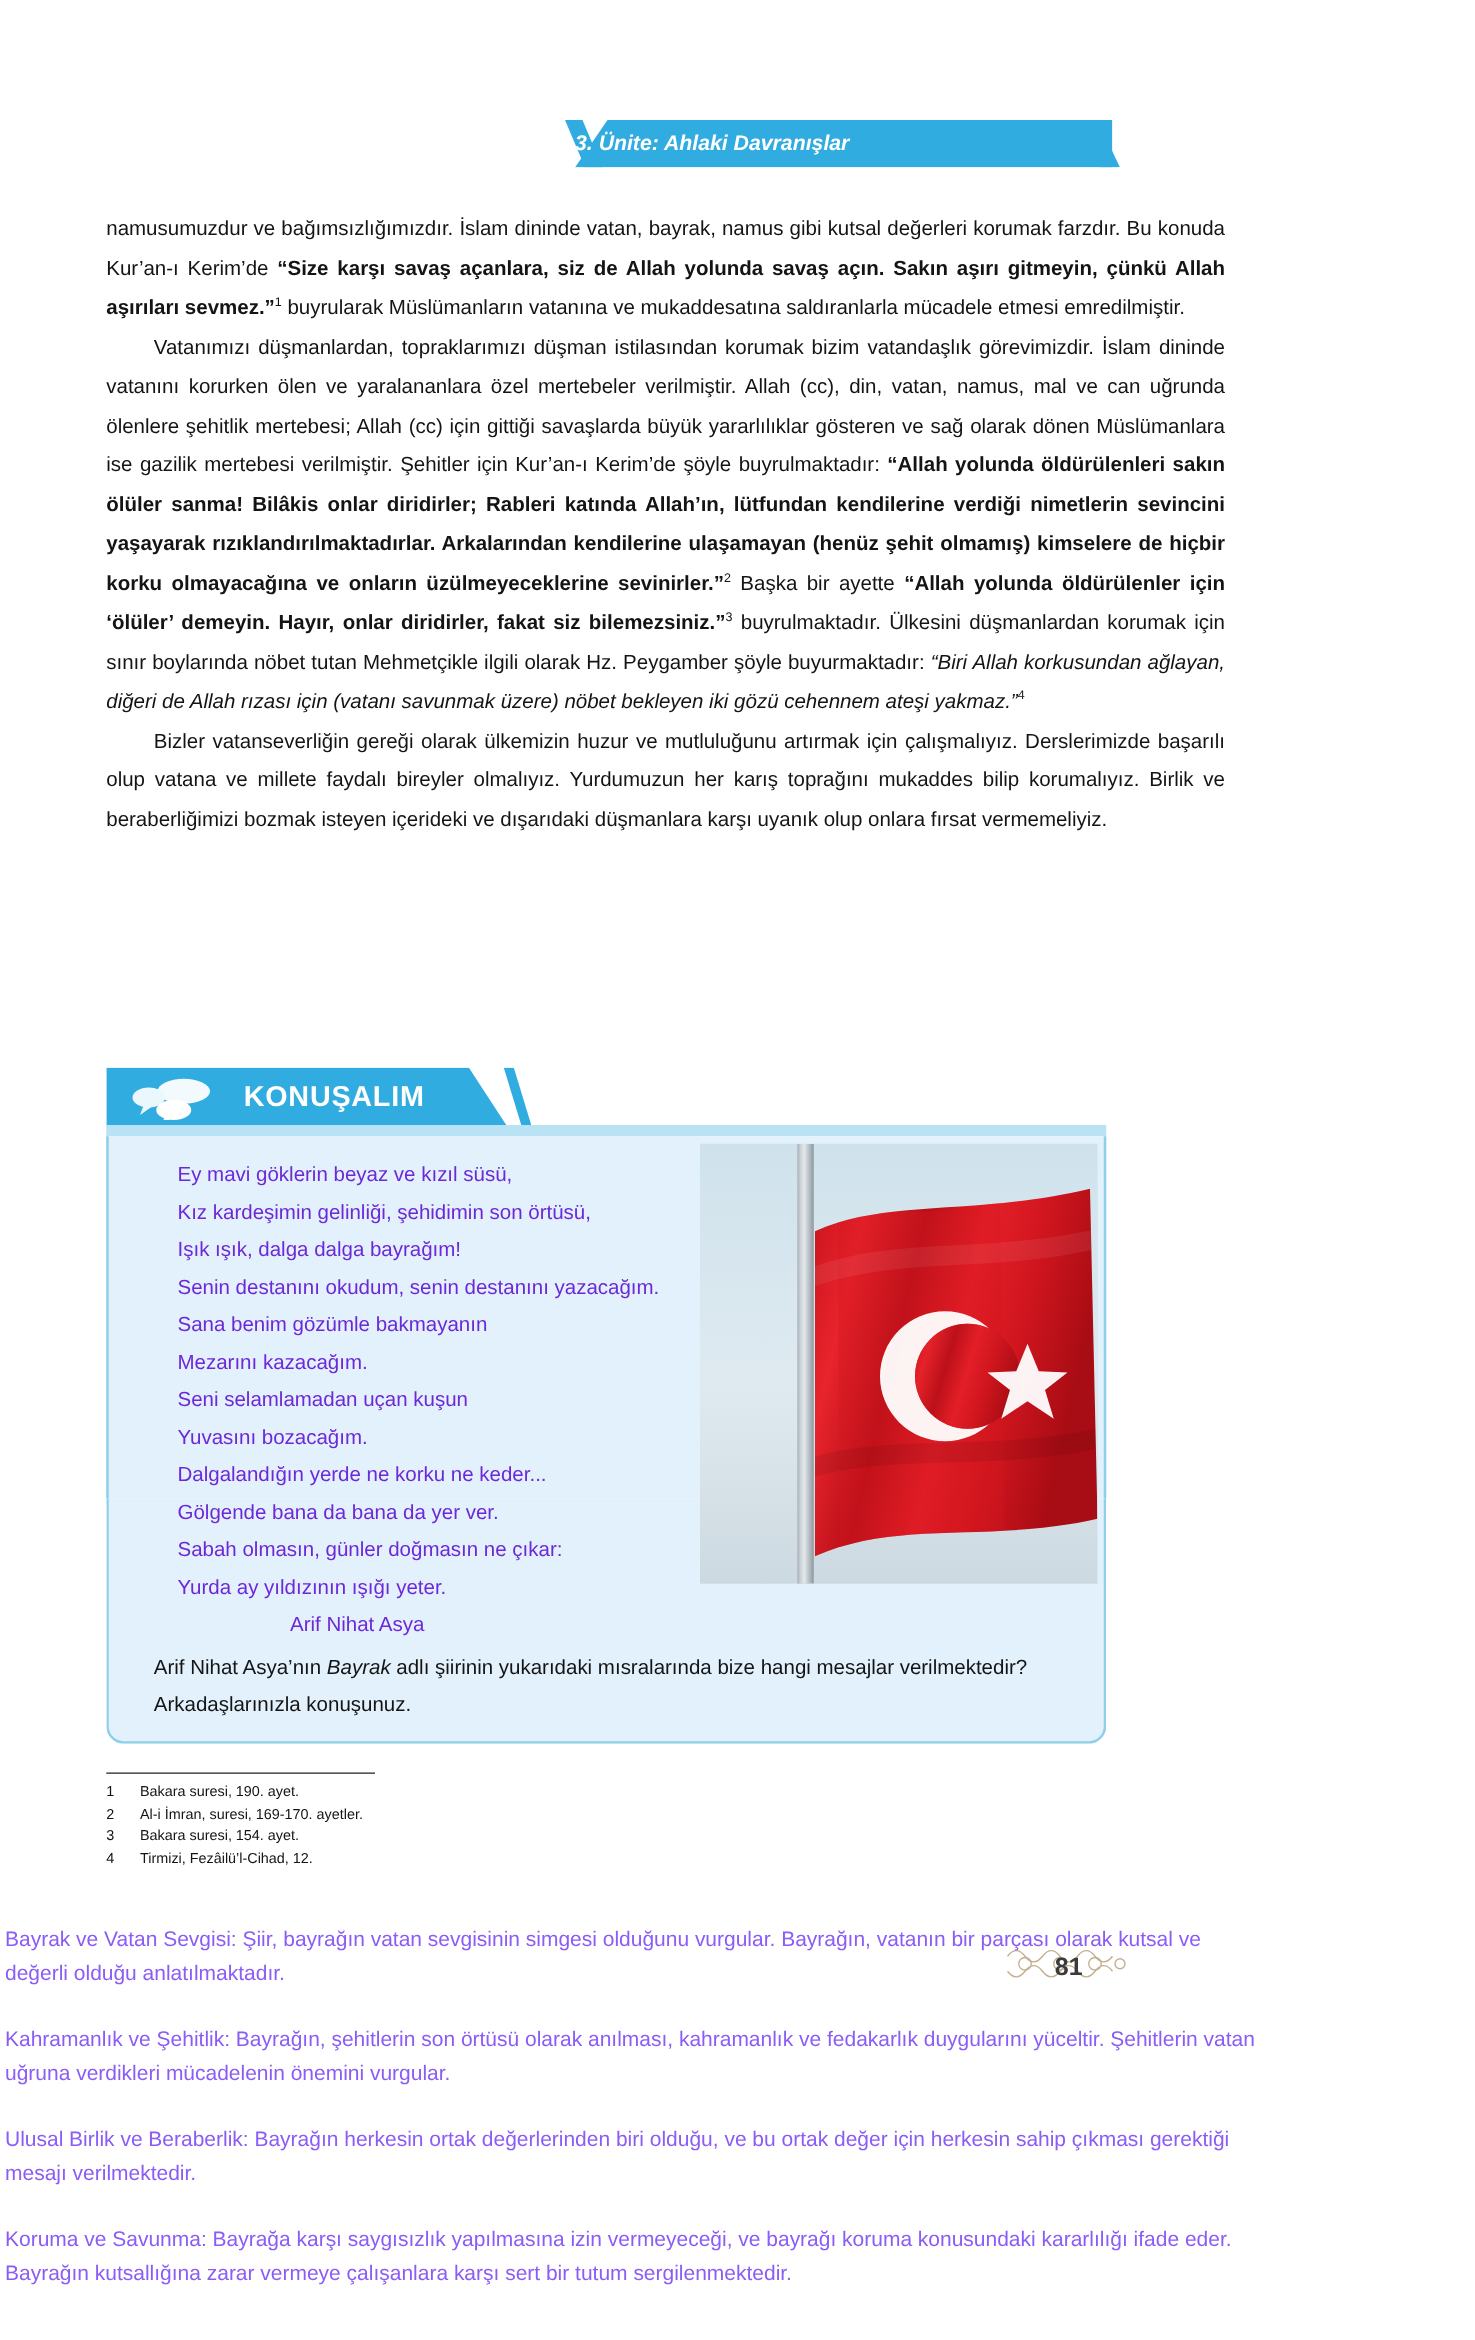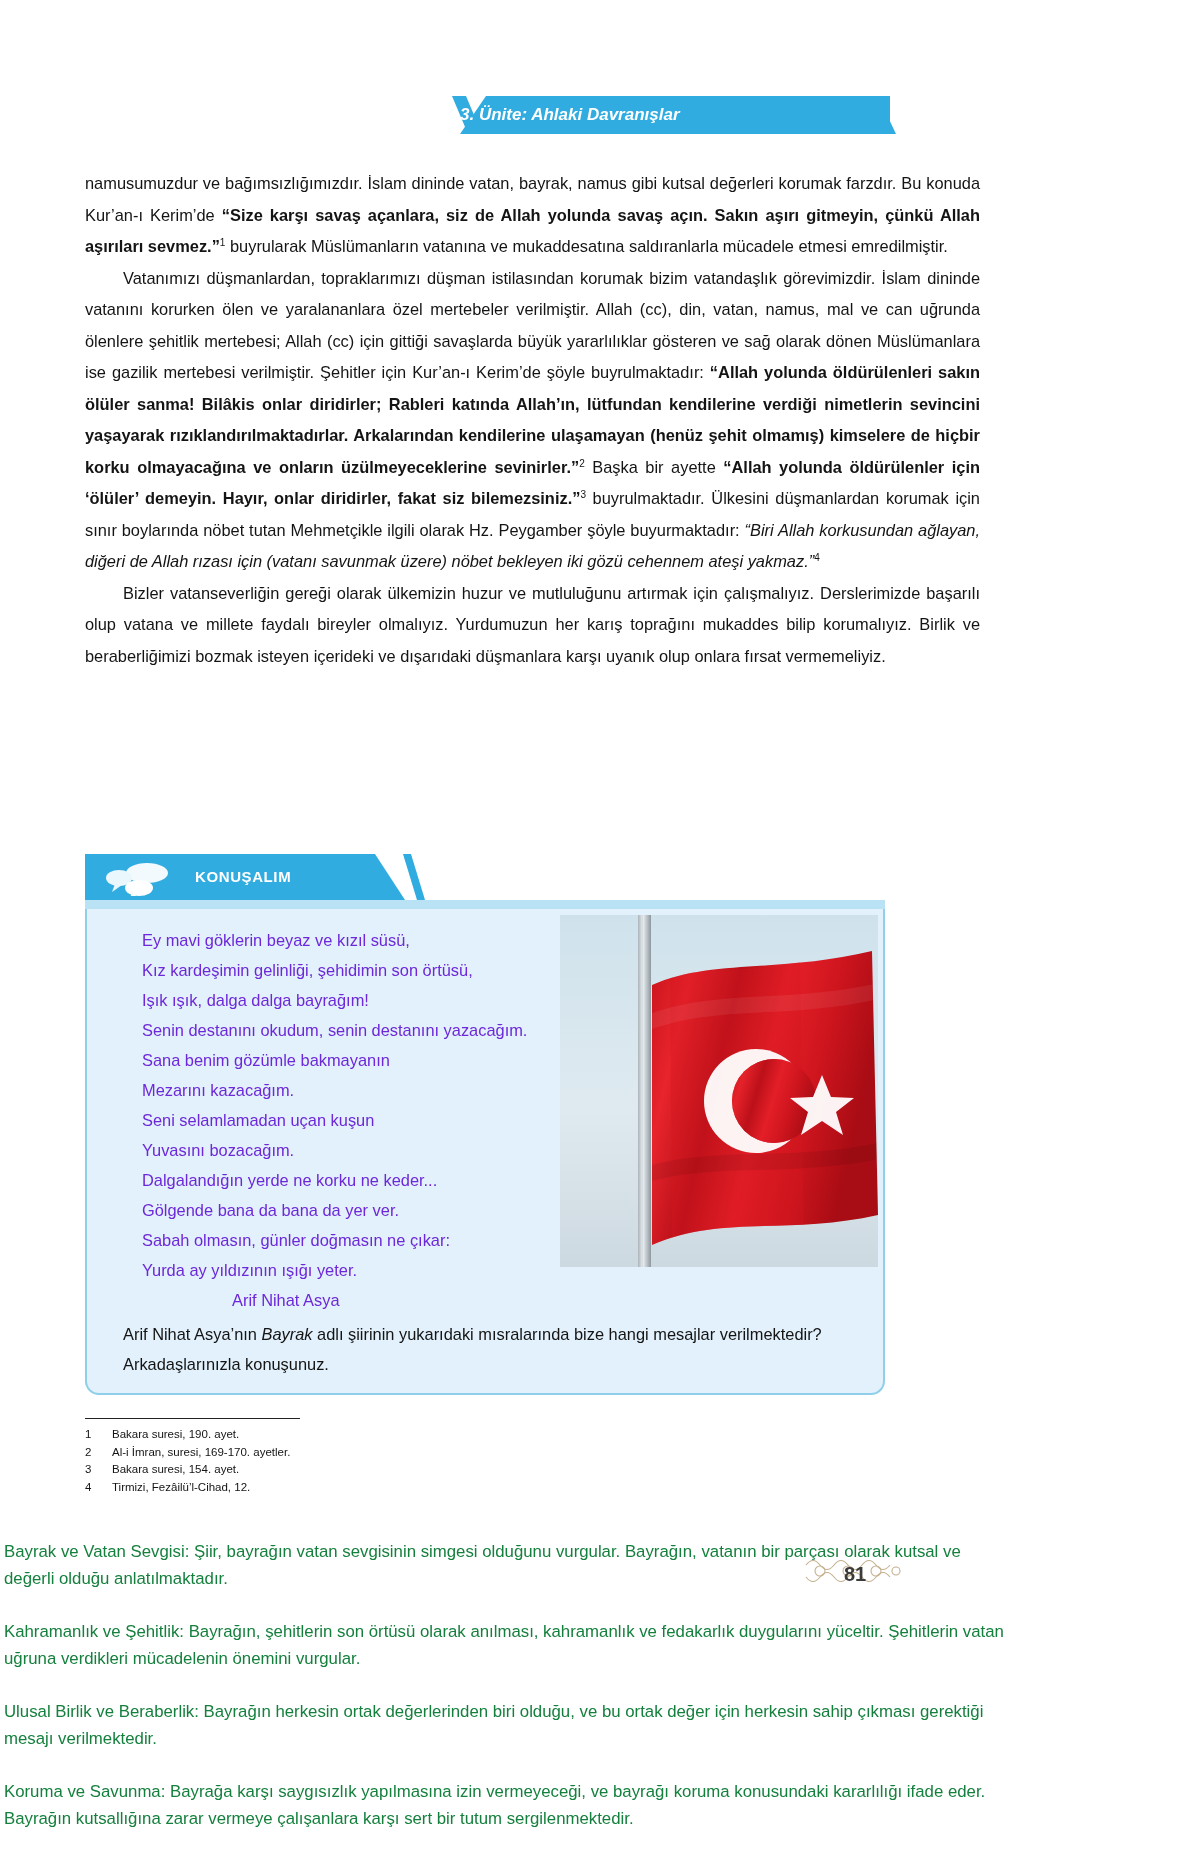--- a/index.html
+++ b/index.html
@@ -114,21 +114,21 @@
     -webkit-clip-path: polygon(0 0, 8px 0, 22px 100%, 14px 100%);
     clip-path: polygon(0 0, 8px 0, 22px 100%, 14px 100%);
   }
   .konus-title {
     position: absolute;
     top: 0;
     left: 110px;
     height: 46px;
     line-height: 46px;
     color: #ffffff;
-    font-size: 15px;
+    font-size: 23px;
     font-weight: bold;
     letter-spacing: 0.6px;
     text-align: right;
   }
   .bubbles {
     position: absolute;
     top: 8px;
     left: 20px;
     width: 72px;
     height: 34px;
@@ -241,21 +241,21 @@
   .analysis {
     position: absolute;
     top: 1538px;
     left: 4px;
     width: 1000px;
   }
   .analysis p {
     margin: 0 0 26px 0;
     font-size: 16.8px;
     line-height: 27px;
-    color: #15803d;
+    color: #8b5cf6;
   }
 </style>
 </head>
 <body>
 
 <div class="header-wrap">
   <div class="header-chevron"></div>
   <div class="header-band"></div>
   <div class="header-tail"></div>
   <div class="header-title">3. Ünite: Ahlaki Davranışlar</div>

